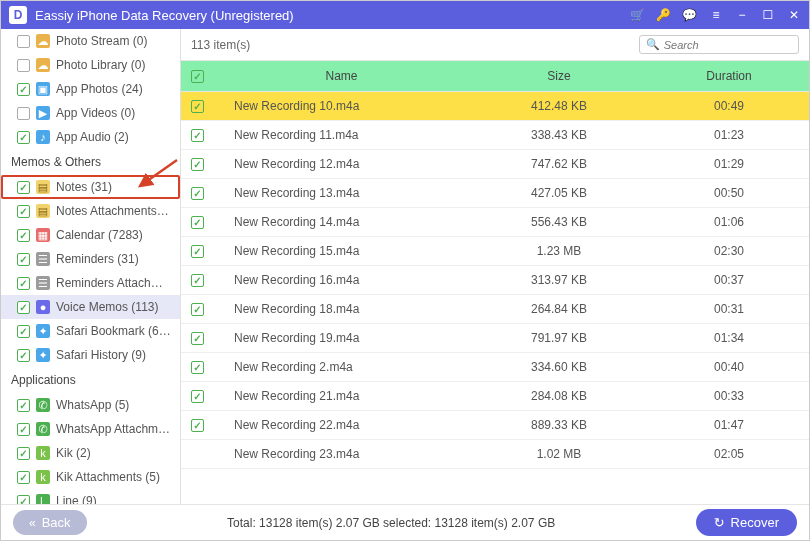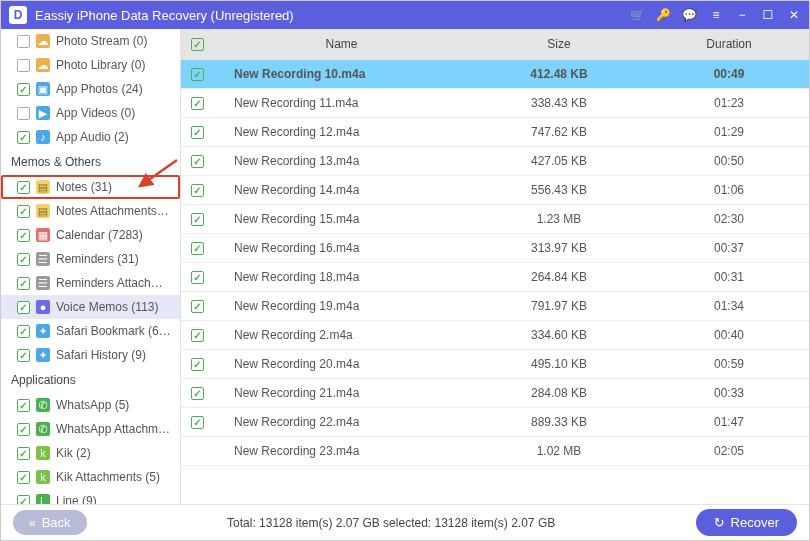--- a/index.html
+++ b/index.html
@@ -35,24 +35,24 @@
 .count { font-size: 12px; color: #666; flex: 1; }
 .search-box { display: flex; align-items: center; border: 1px solid #ccc; border-radius: 3px; padding: 2px 6px; width: 160px; }
 .search-box .sicon { color: #999; font-size: 11px; margin-right: 4px; }
 .search-box input { border: none; outline: none; font-size: 11px; color: #666; width: 100%; background: transparent; font-style: italic; }
 
 
 .table-wrap { flex: 1; overflow-y: auto; position: relative; }
 .table-wrap::-webkit-scrollbar { width: 8px; }
 .table-wrap::-webkit-scrollbar-thumb { background: #b8b8c8; border-radius: 4px; }
 table { width: 100%; border-collapse: collapse; }
-thead th { background: #e5e5e5; padding: 8px 10px; text-align: center; font-weight: 500; font-size: 12px; color: #444; border-bottom: 1px solid #e5e5e5; position: sticky; top: 0; }
+thead th { background: #86efac; padding: 8px 10px; text-align: center; font-weight: 500; font-size: 12px; color: #444; border-bottom: 1px solid #e5e5e5; position: sticky; top: 0; }
 thead th.cbcol { width: 30px; }
 tbody td { padding: 7px 10px; border-bottom: 1px solid #eee; font-size: 12px; color: #555; }
-tbody tr.selected td { background: #7dd3fc; font-weight: bold; }
+tbody tr.selected td { background: #fde047; }
 .tcb { width: 13px; height: 13px; border: 1px solid #4caf50; border-radius: 2px; display: inline-flex; align-items: center; justify-content: center; }
 .tcb::after { content: "✓"; color: #4caf50; font-size: 10px; font-weight: bold; }
 td.name { padding-left: 20px; }
 td.size, td.dur { text-align: center; }
 
 
 .footer { position: absolute; bottom: 0; left: 0; right: 0; height: 36px; background: #fff; border-top: 1px solid #e5e5e5; display: flex; align-items: center; padding: 0 12px; }
 .btn-back { background: #b8bbd6; color: #fff; border: none; border-radius: 14px; padding: 5px 16px; font-size: 13px; cursor: pointer; display: flex; align-items: center; gap: 6px; }
 .btn-back .chev { font-size: 12px; }
 .footer-info { flex: 1; text-align: center; font-size: 12px; color: #444; }
@@ -170,20 +170,27 @@
         <span class="lbl">Kik Attachments (5)</span>
       </div>
       <div class="side-item">
         <span class="cb checked"></span>
         <span class="itm-icon" style="background: rgb(76, 175, 80); color: rgb(255, 255, 255);">L</span>
         <span class="lbl">Line (9)</span>
       </div>
     </div>
 
   <div class="content">
+    <div class="content-top">
+      <div class="count">113 item(s)</div>
+      <div class="search-box">
+        <span class="sicon">🔍</span>
+        <input type="text" placeholder="Search" style="">
+      </div>
+    </div>
     <div class="table-wrap">
       <table>
         <thead>
           <tr>
             <th class="cbcol"><span class="tcb"></span></th>
             <th>Name</th>
             <th style="width:180px">Size</th>
             <th style="width:160px">Duration</th>
           </tr>
         </thead>
@@ -243,26 +250,20 @@
               <td class="dur">01:34</td>
             </tr>
             <tr>
               <td style="text-align: center;"><span class="tcb"></span></td>
               <td class="name">New Recording 2.m4a</td>
               <td class="size">334.60 KB</td>
               <td class="dur">00:40</td>
             </tr>
             <tr>
               <td style="text-align: center;"><span class="tcb"></span></td>
-              <td class="name">New Recording 20.m4a</td>
-              <td class="size">495.10 KB</td>
-              <td class="dur">00:59</td>
-            </tr>
-            <tr>
-              <td style="text-align: center;"><span class="tcb"></span></td>
               <td class="name">New Recording 21.m4a</td>
               <td class="size">284.08 KB</td>
               <td class="dur">00:33</td>
             </tr>
             <tr>
               <td style="text-align: center;"><span class="tcb"></span></td>
               <td class="name">New Recording 22.m4a</td>
               <td class="size">889.33 KB</td>
               <td class="dur">01:47</td>
             </tr>

